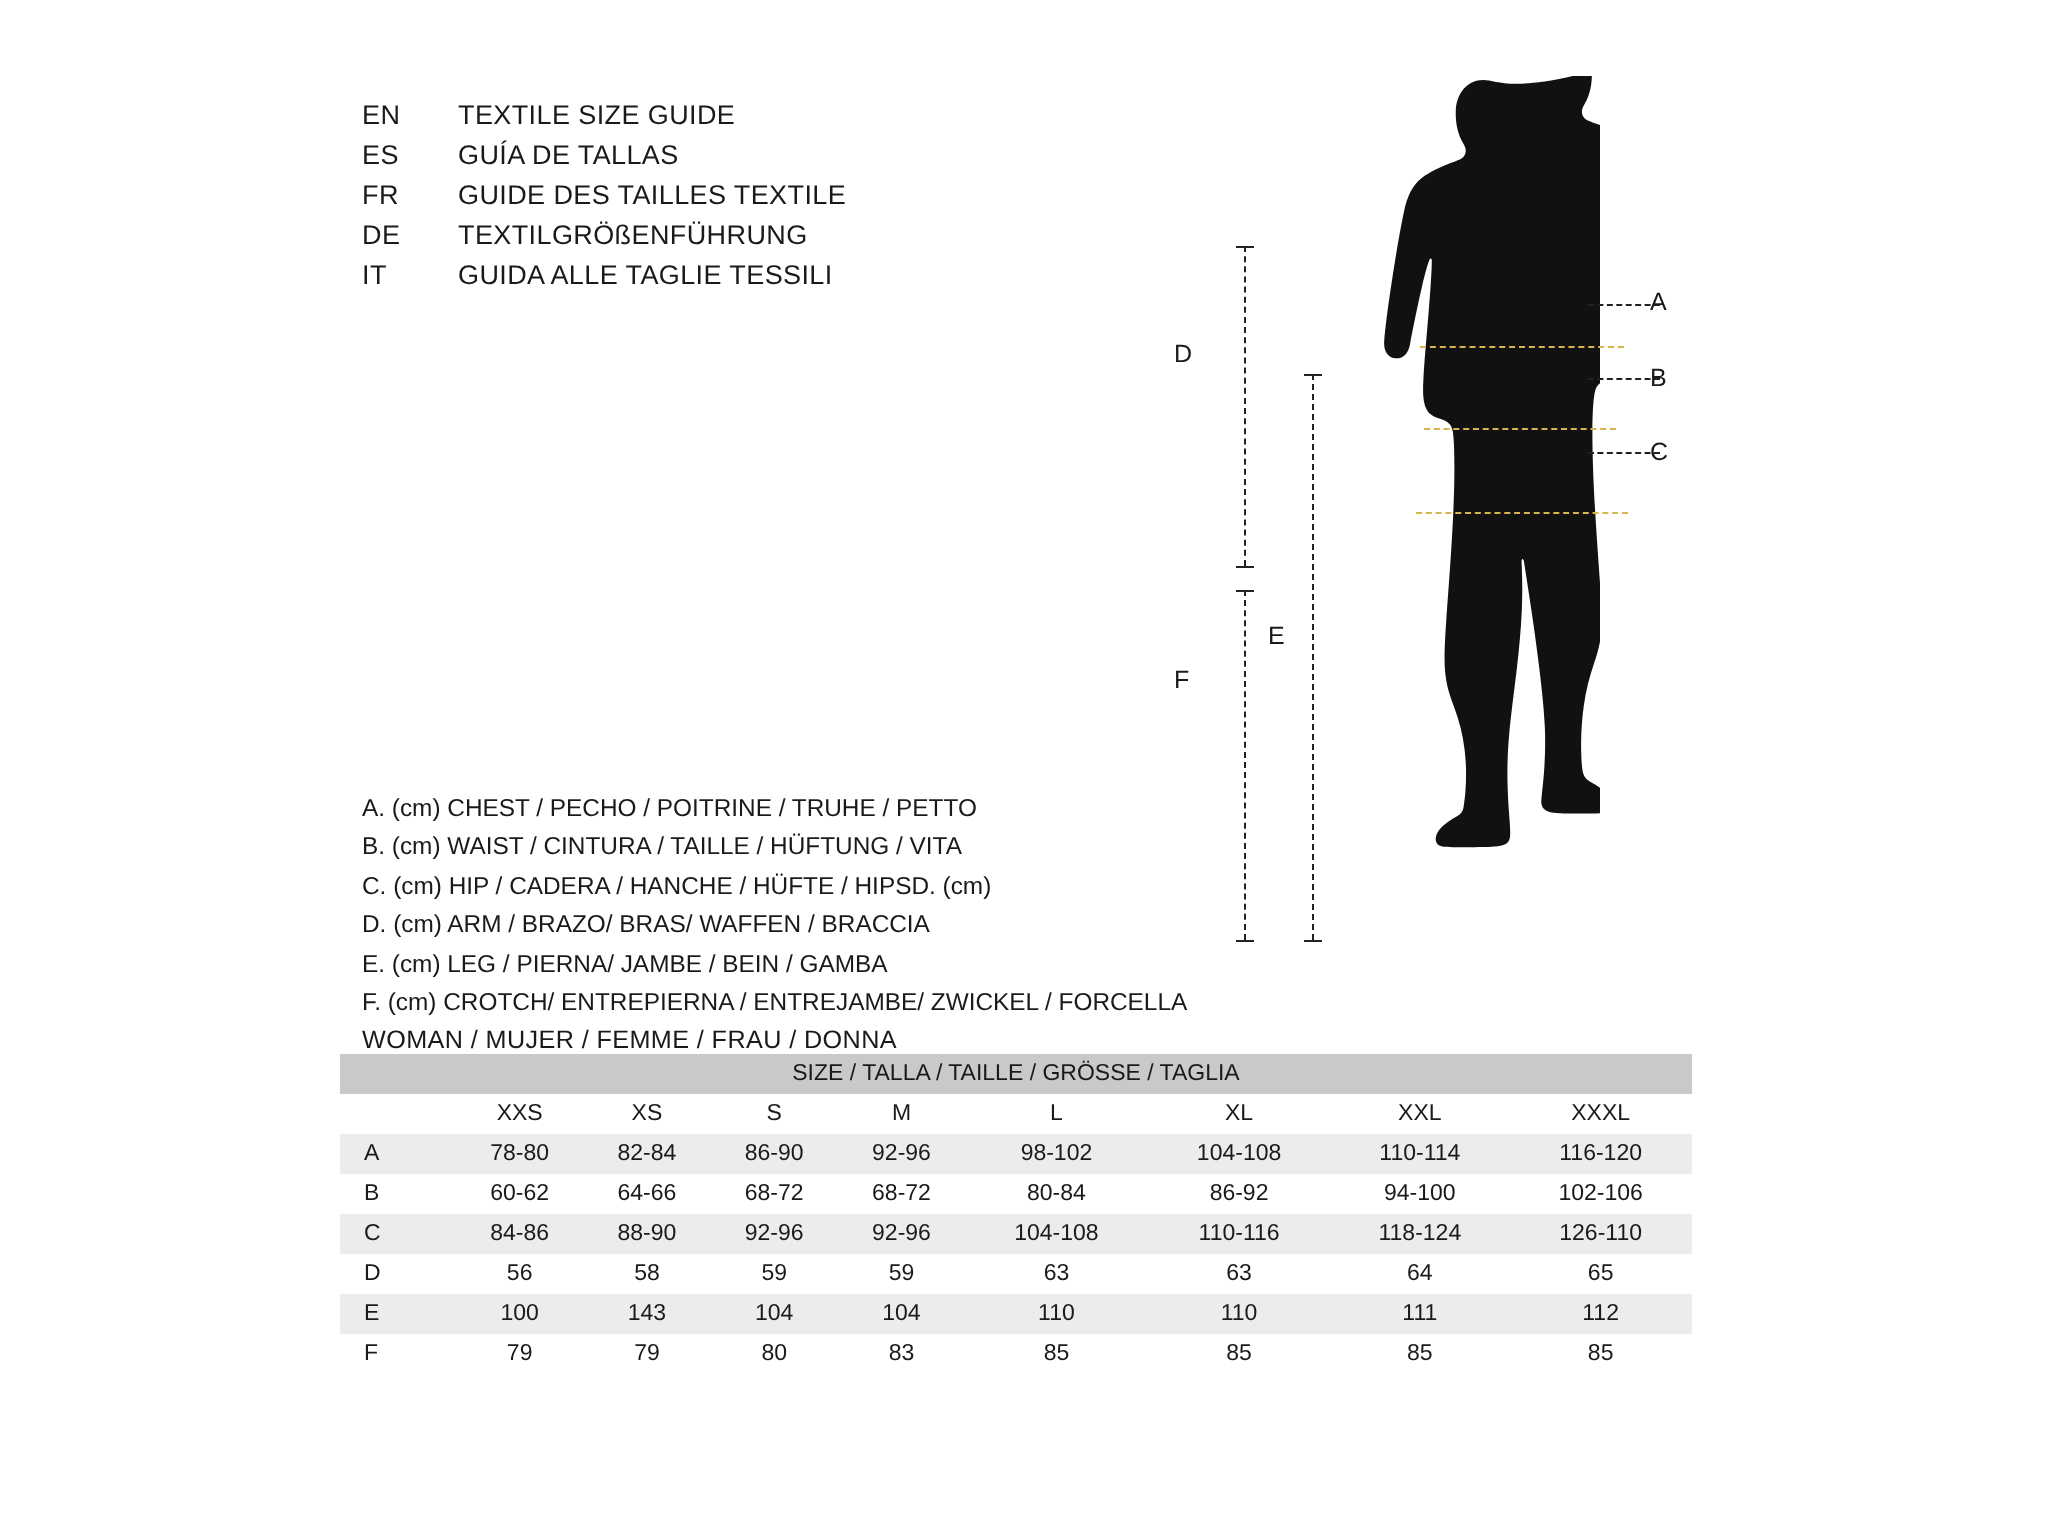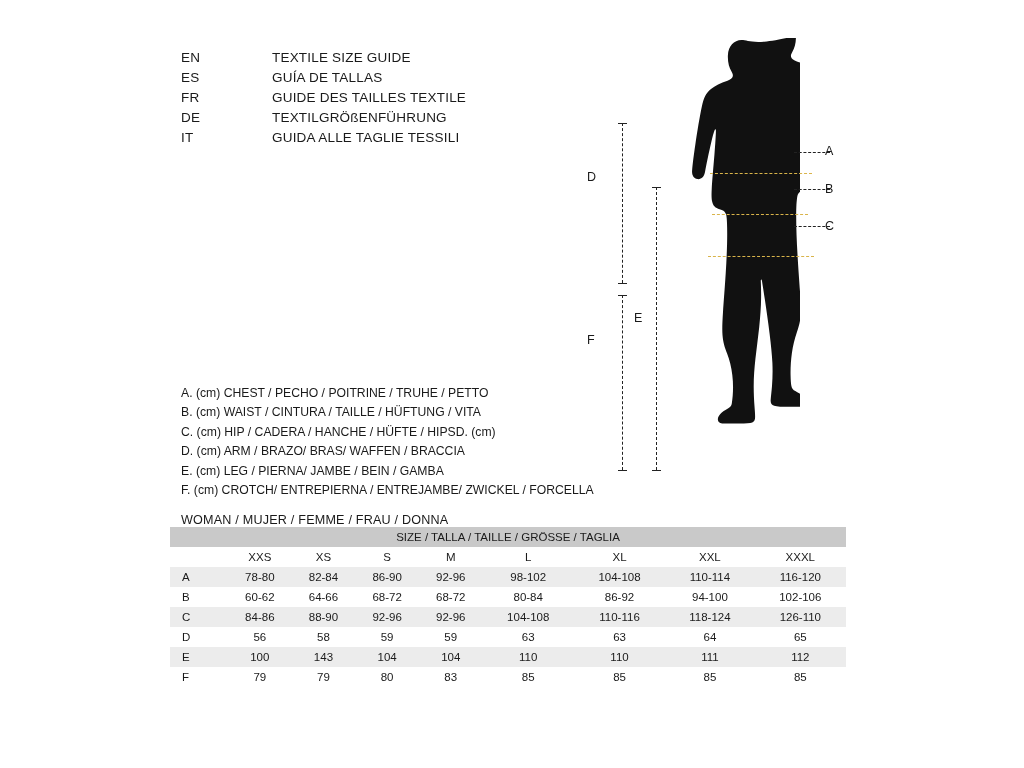--- a/index.html
+++ b/index.html
@@ -22,35 +22,34 @@
     left: 181px;
     top: 50px;
     width: 420px;
   }
   .title-row {
     display: flex;
     align-items: baseline;
     height: 20px;
     font-size: 13.5px;
     letter-spacing: 0.2px;
-    gap: 43px;
   }
   .title-lang {
     width: 48px;
     flex: 0 0 48px;
   }
   .title-text {
     white-space: nowrap;
   }
 
   
   #legend-block {
     position: absolute;
     left: 181px;
-    top: 384px;
+    top: 395px;
     width: 460px;
   }
   .legend-row {
     font-size: 12.2px;
     line-height: 19.4px;
     white-space: nowrap;
   }
 
   
   #woman-caption {

